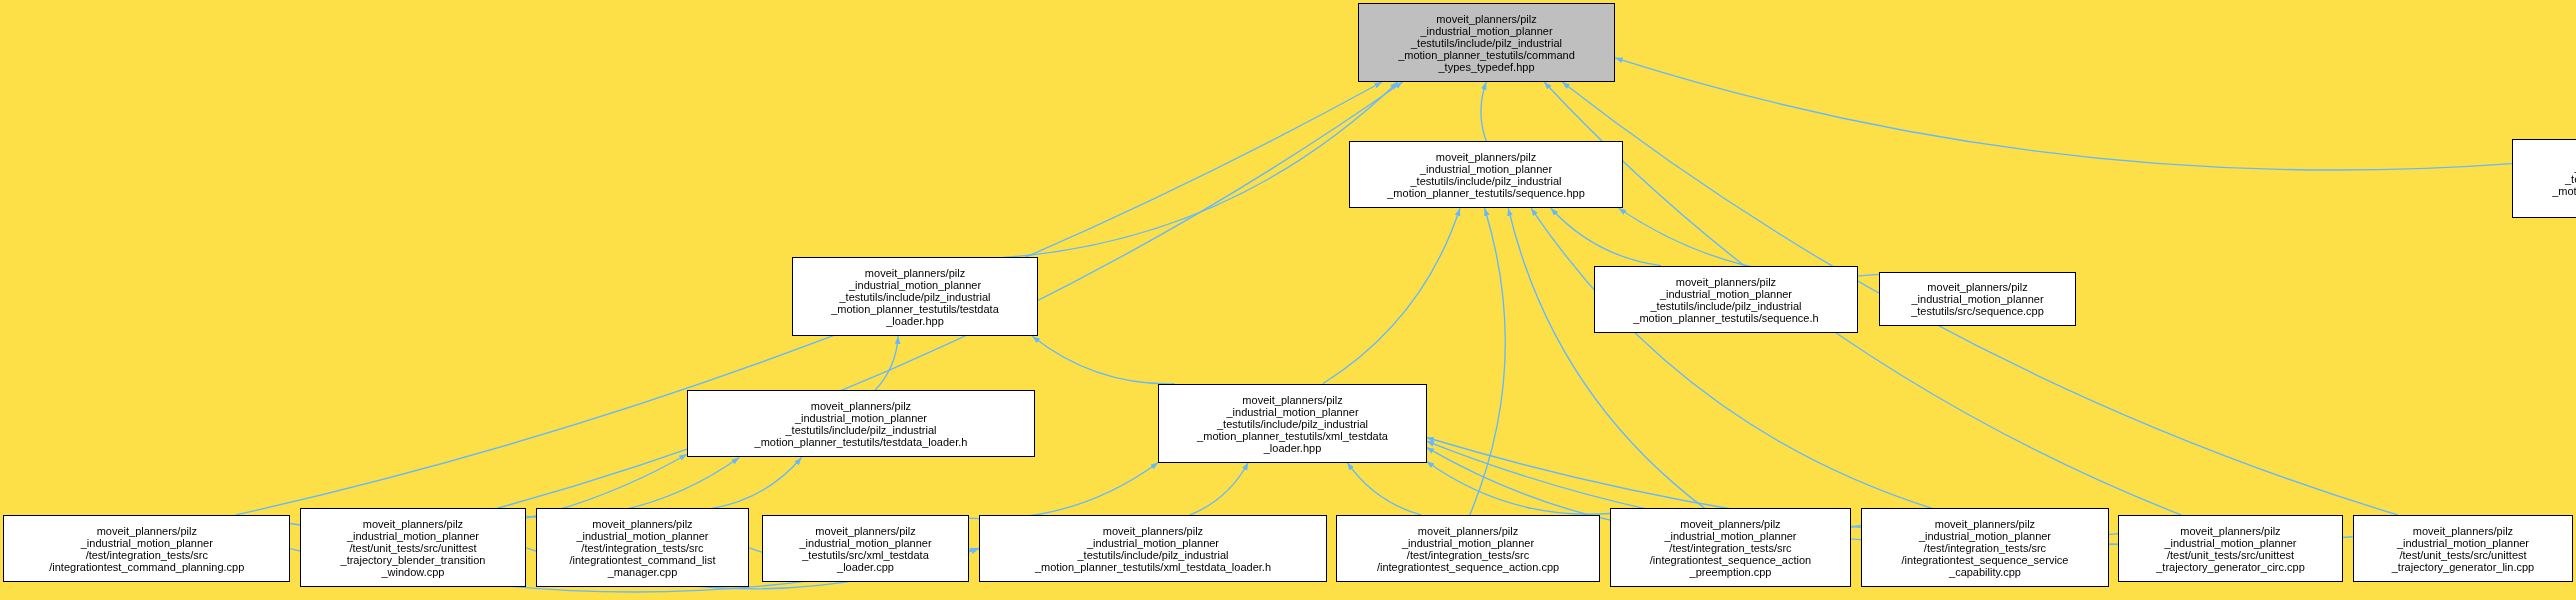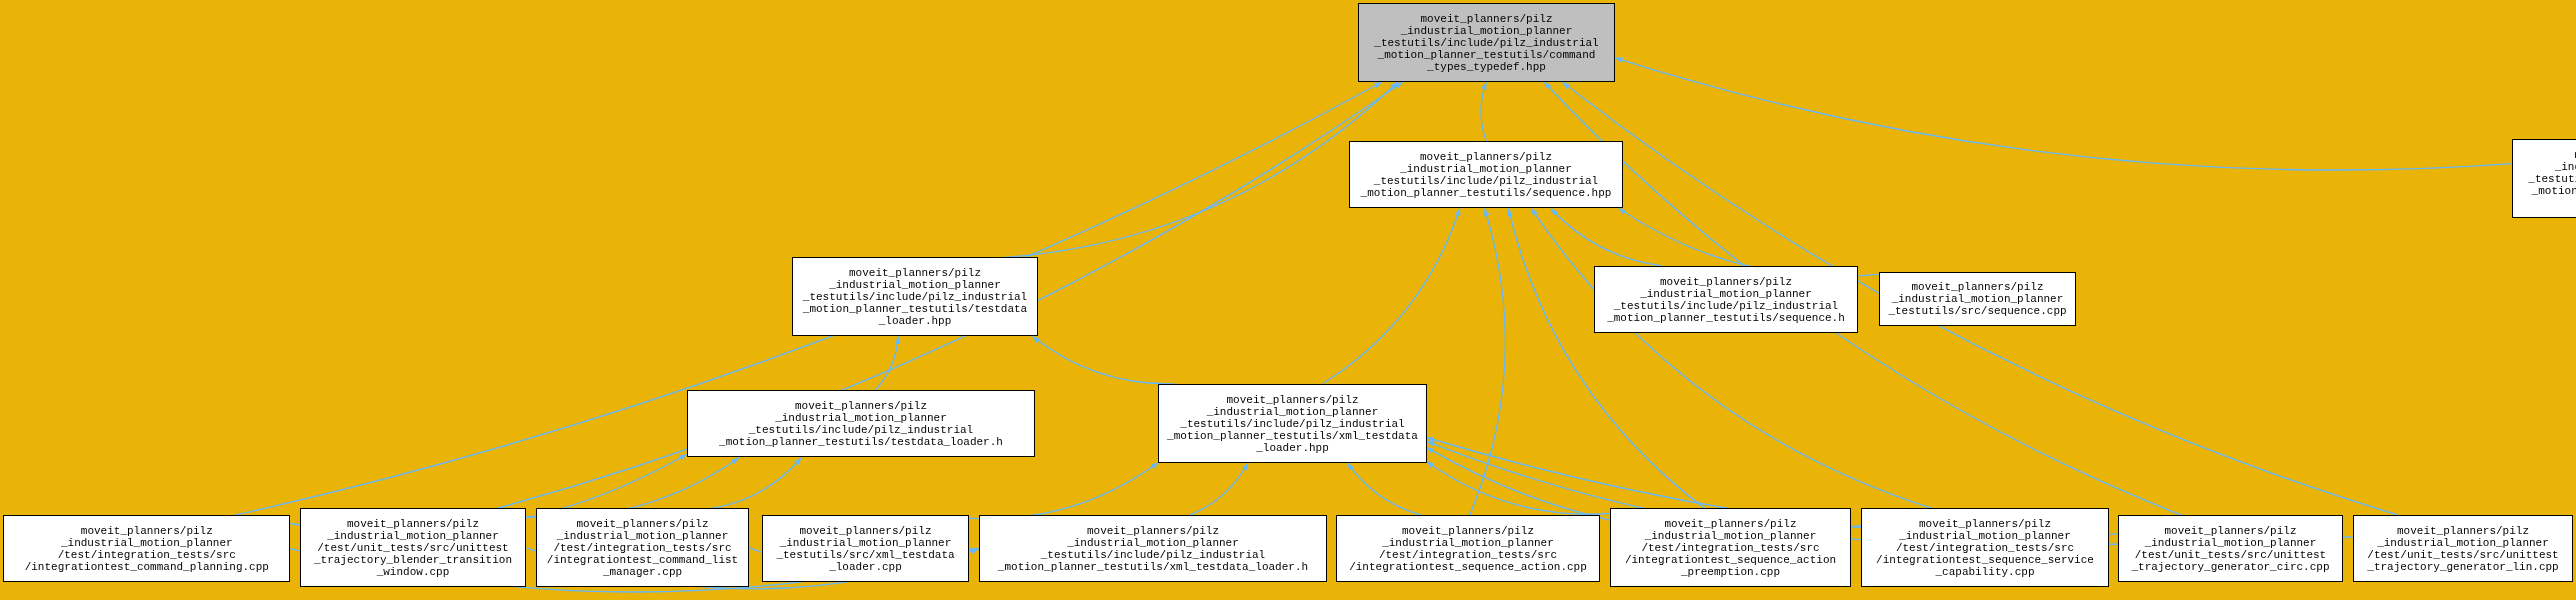--- a/index.html
+++ b/index.html
@@ -4,23 +4,23 @@
 <style>
   html, body {
     margin: 0;
     padding: 0;
     background: #000000;
   }
   #canvas {
     position: relative;
     width: 2576px;
     height: 601px;
-    background: #eab308;
+    background: #fde047;
     overflow: hidden;
-    font-family: Liberation Mono, monospace;
+    font-family: Liberation Sans, sans-serif;
   }
   #edges {
     position: absolute;
     left: 0;
     top: 0;
     width: 2576px;
     height: 601px;
   }
   .node {
     position: absolute;

